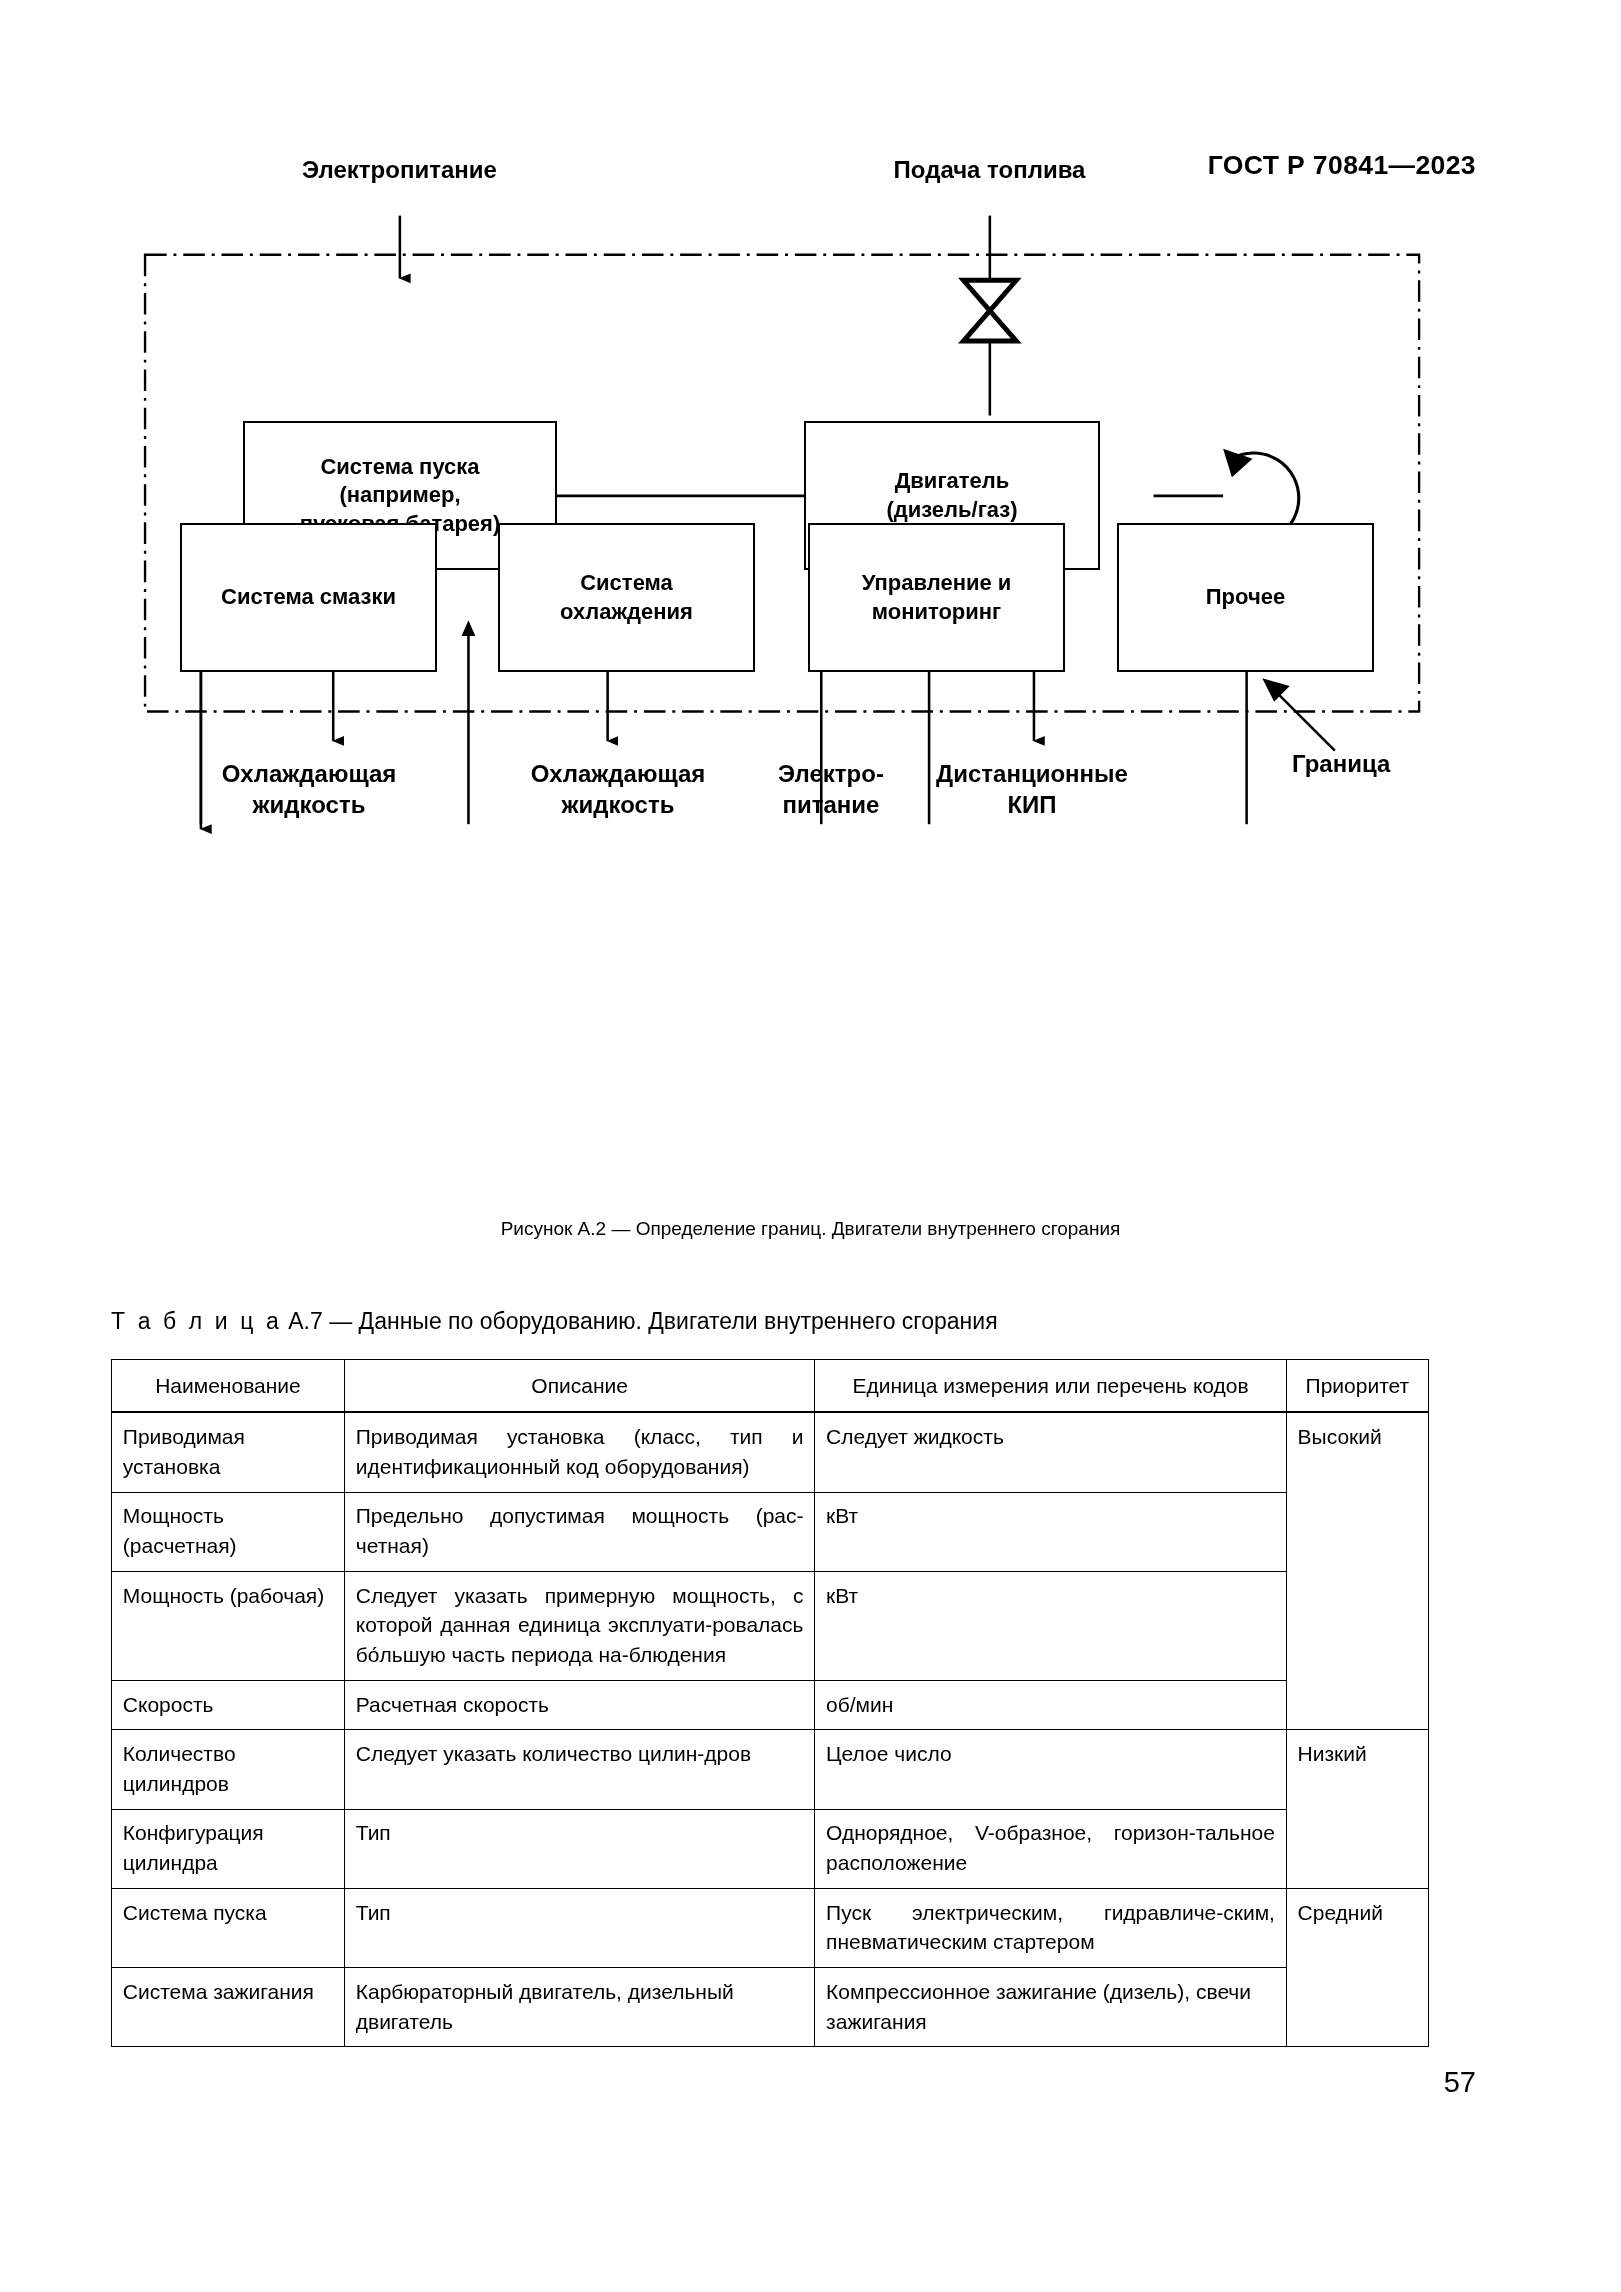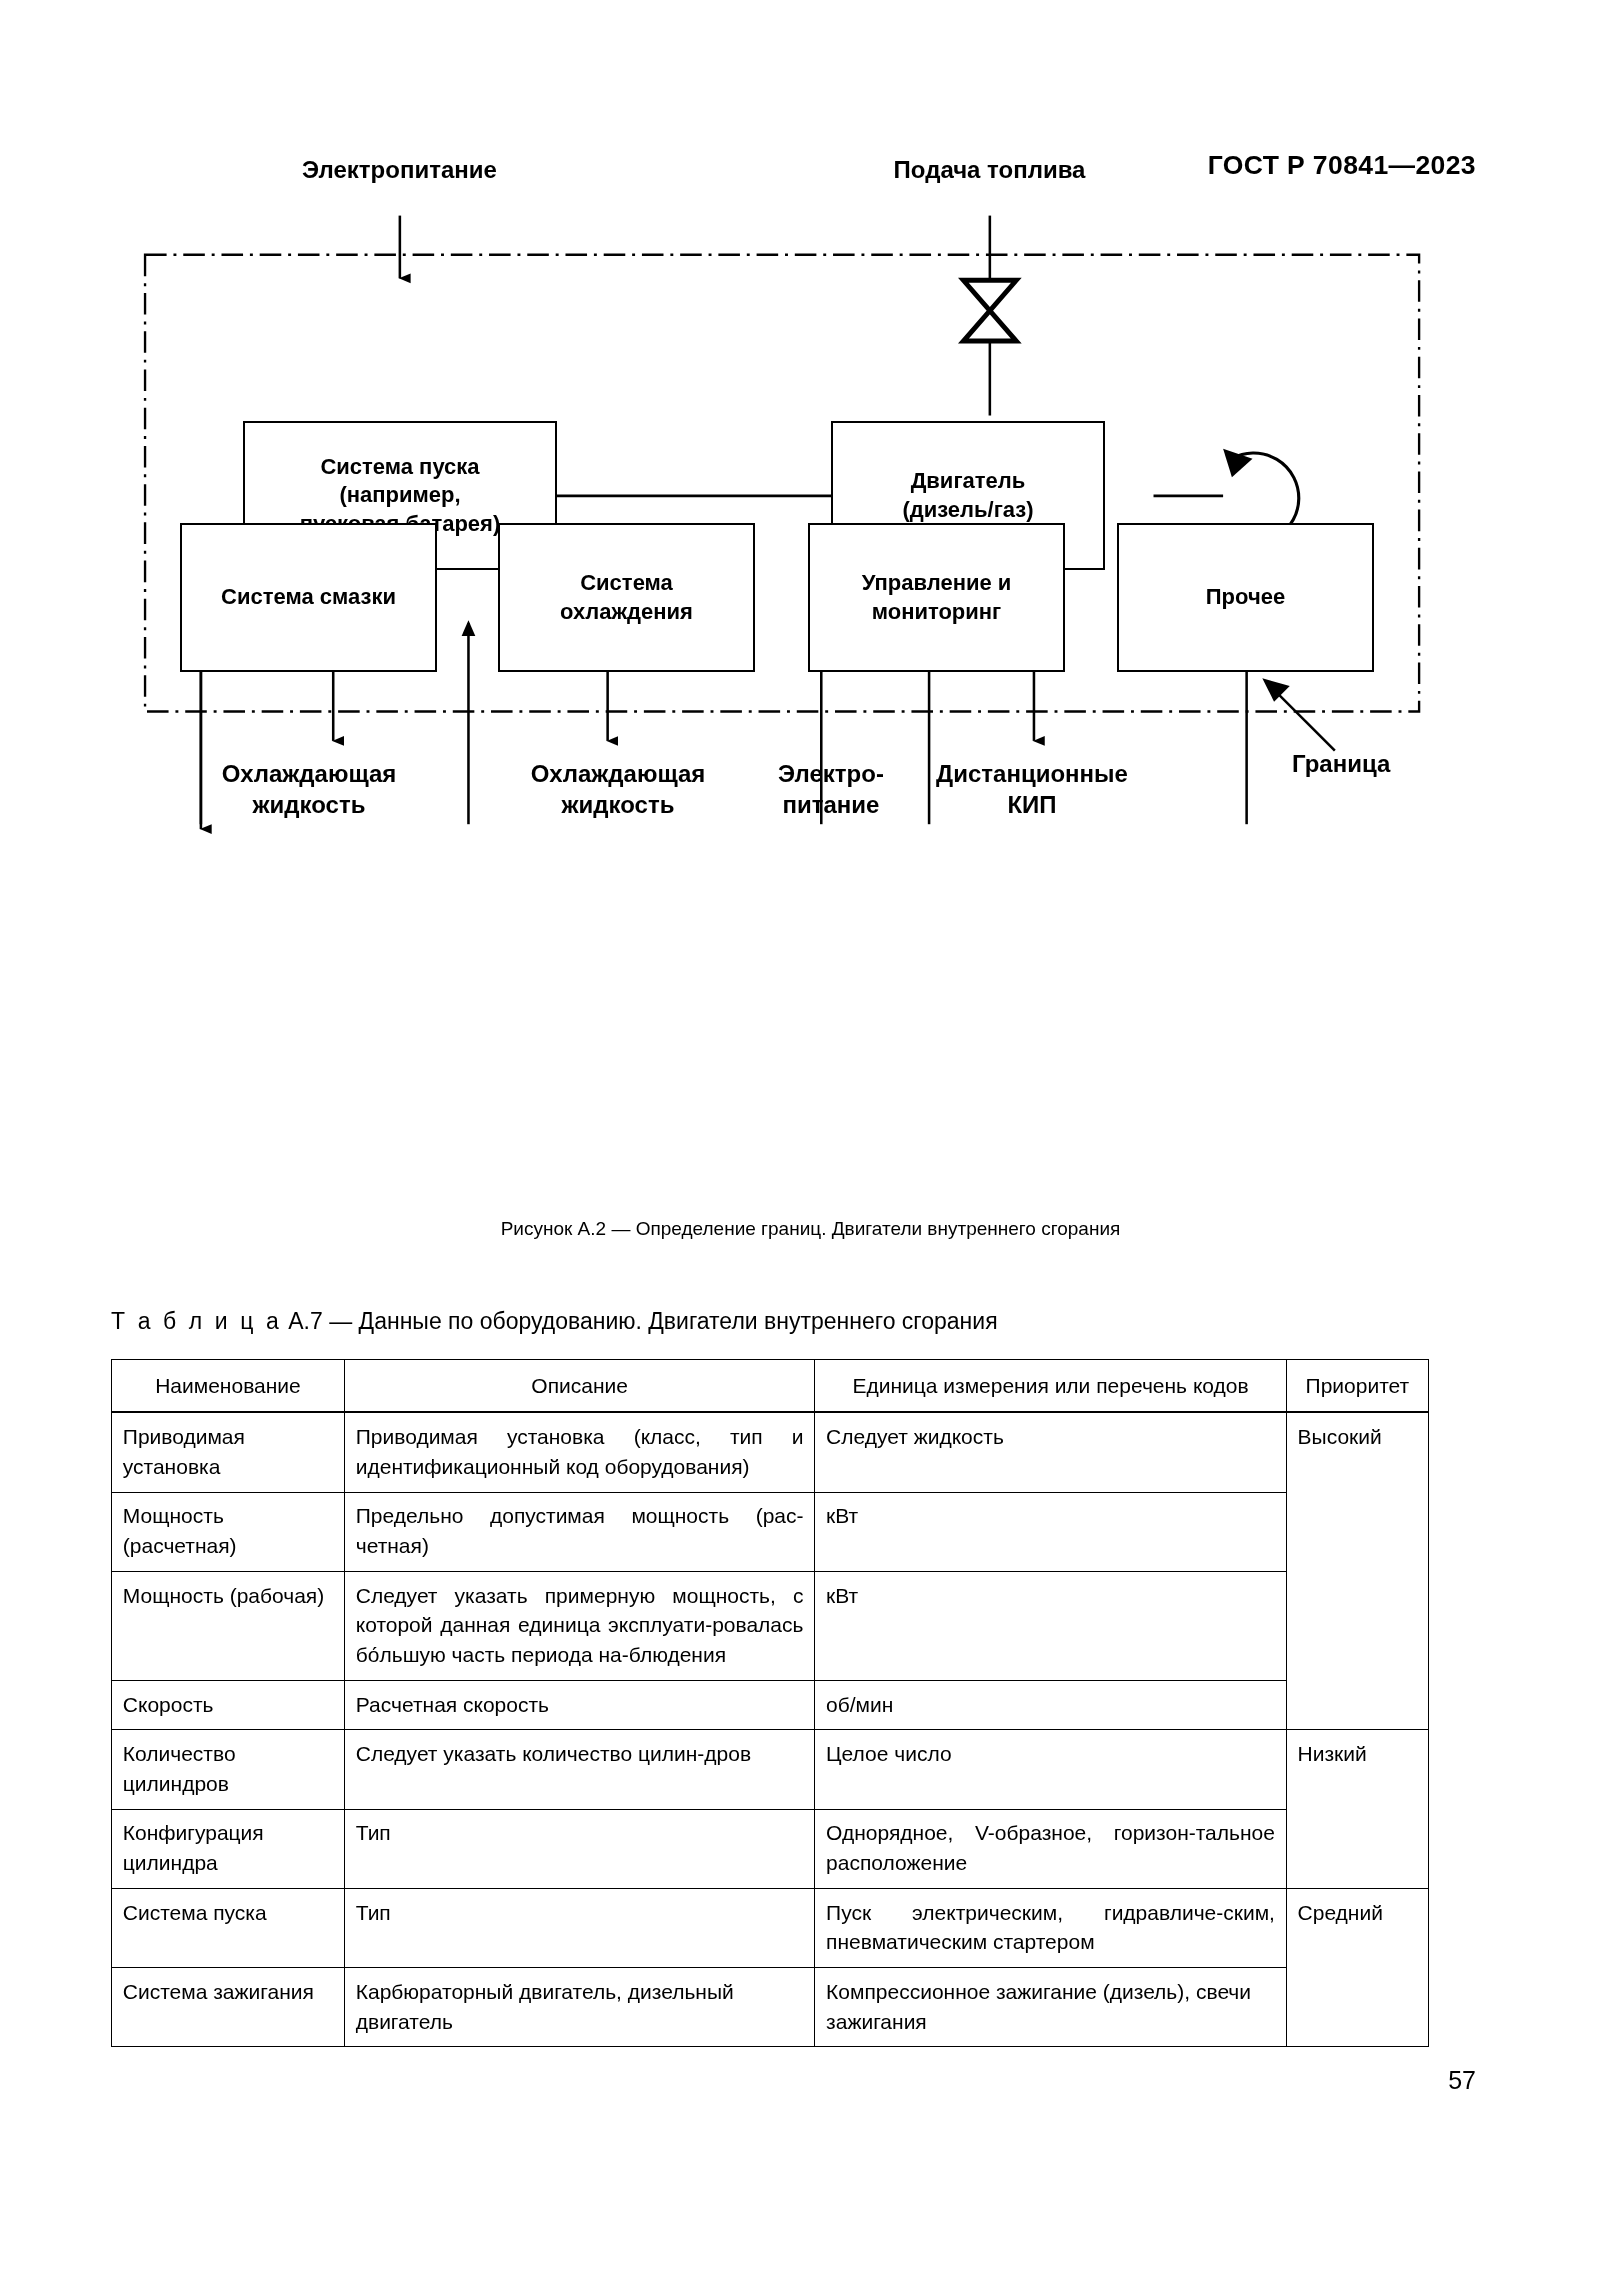--- a/index.html
+++ b/index.html
@@ -125,21 +125,21 @@
   .col-desc  { width: 420px; }
   .col-unit  { width: 421px; }
   .col-prio  { width: 127px; }
   .prio-cell { text-align: left; }
   .data-table tbody tr td { border-top: 1px solid #000; }
 
   .page-number {
     position: absolute;
     right: 145px;
     top: 2066px;
-    font-size: 25px;
+    font-size: 29px;
   }
 </style>
 </head>
 <body>
 
 <div class="page">
 
   <div class="runhead">ГОСТ Р 70841—2023</div>
 
   <div class="figure">
@@ -223,21 +223,21 @@
     </div>
 
     <div class="diagram-box" style="left:243px; top:229px; width:314px; height:149px;">
       <div class="box-label">
         <div>Система пуска</div>
         <div>(например,</div>
         <div>пусковая батарея)</div>
       </div>
     </div>
 
-    <div class="diagram-box" style="left:831px; top:229px; width:274px; height:149px;text-decoration:underline;">
+    <div class="diagram-box" style="left:804px; top:229px; width:296px; height:149px;text-decoration:underline;">
       <div class="box-label">
         <div>Двигатель</div>
         <div>(дизель/газ)</div>
       </div>
     </div>
 
     <div class="diagram-box" style="left:180px; top:331px; width:257px; height:149px; top:331px;" style2="">
       <div class="box-label">
         <div>Система смазки</div>
       </div>

